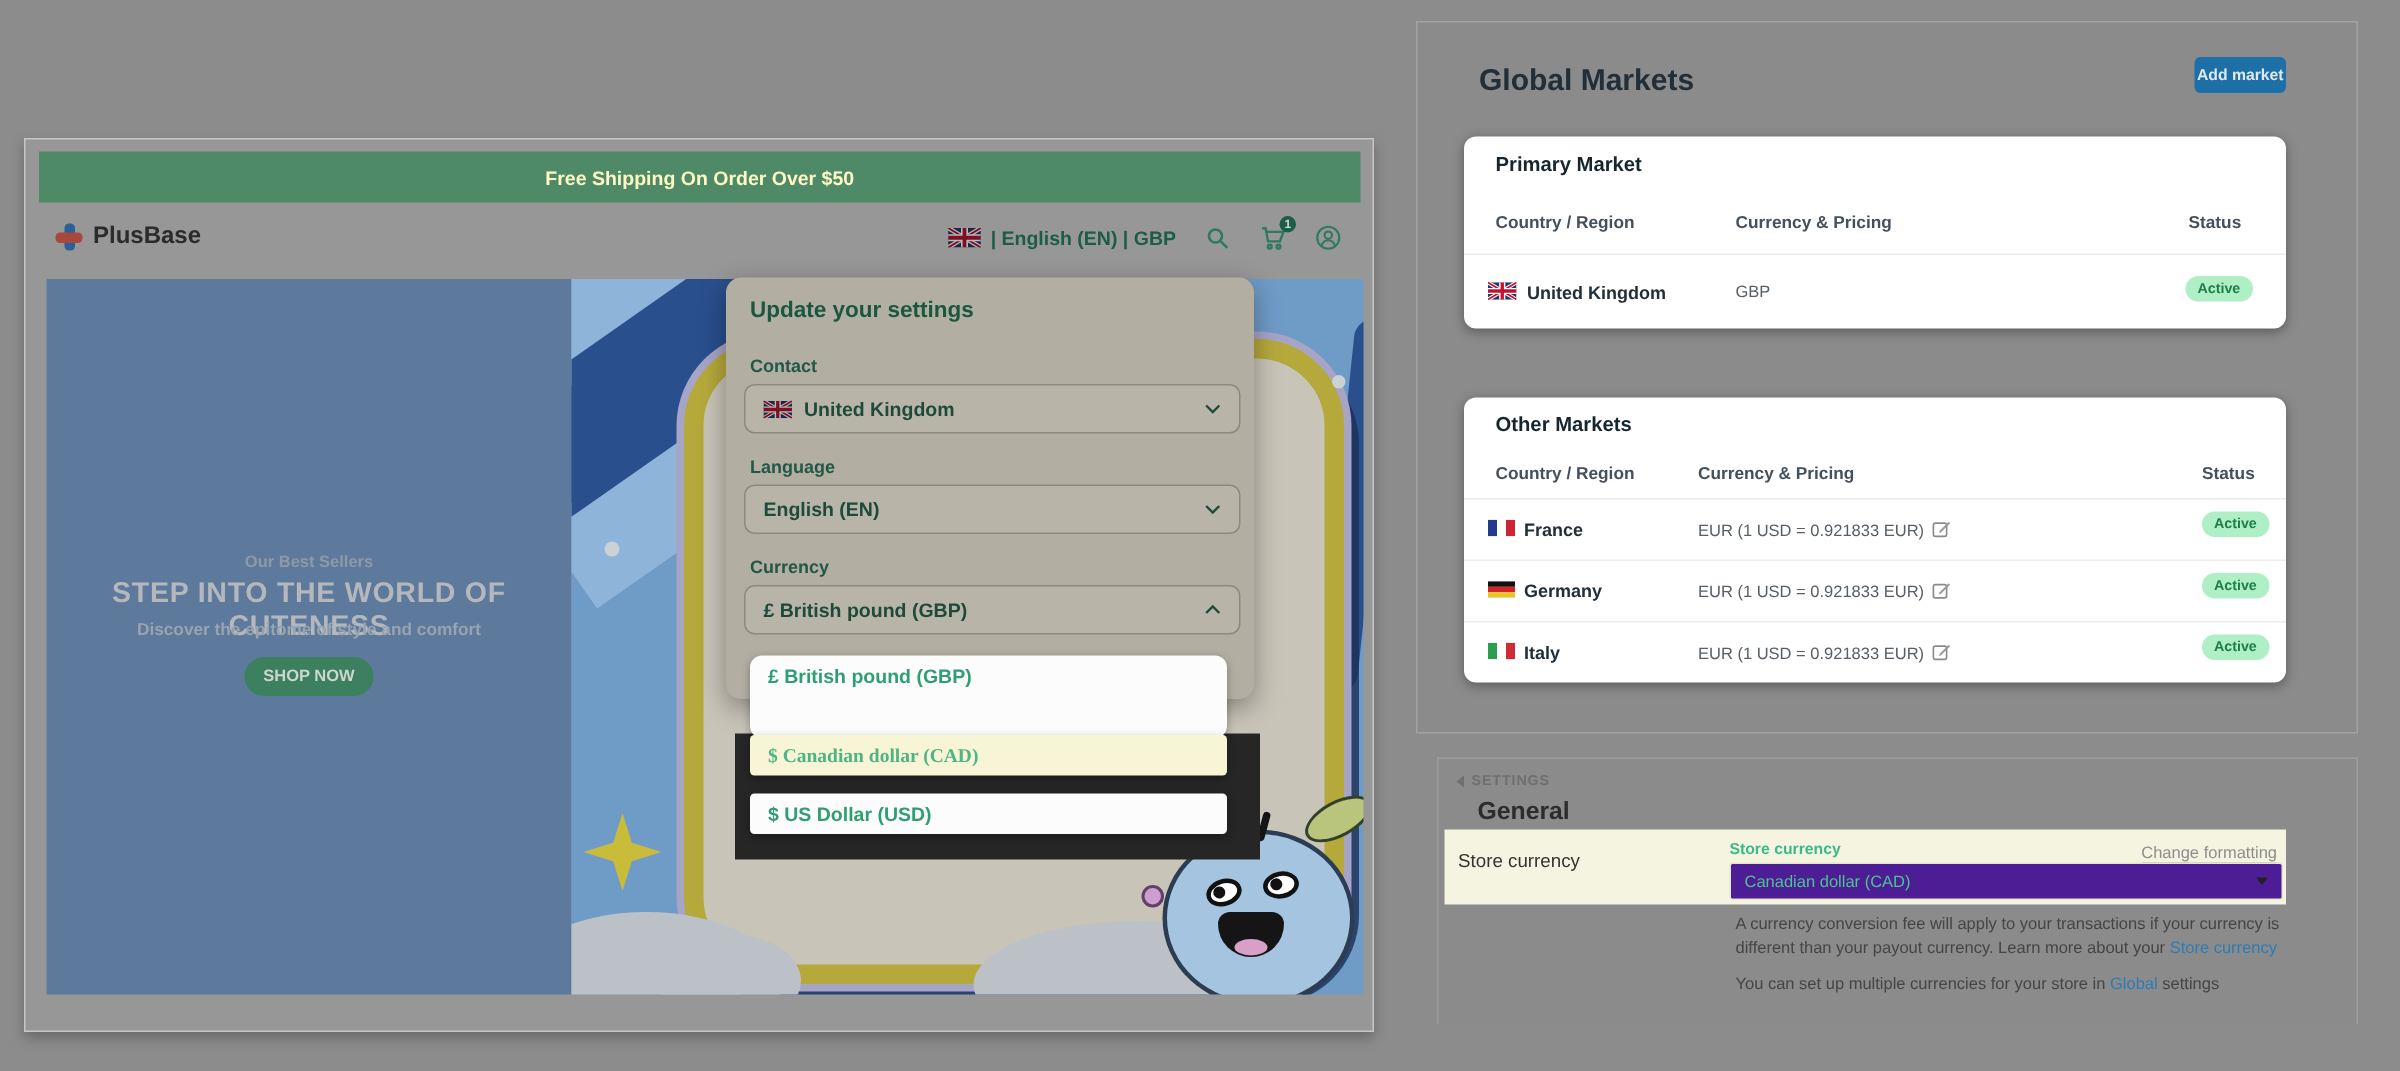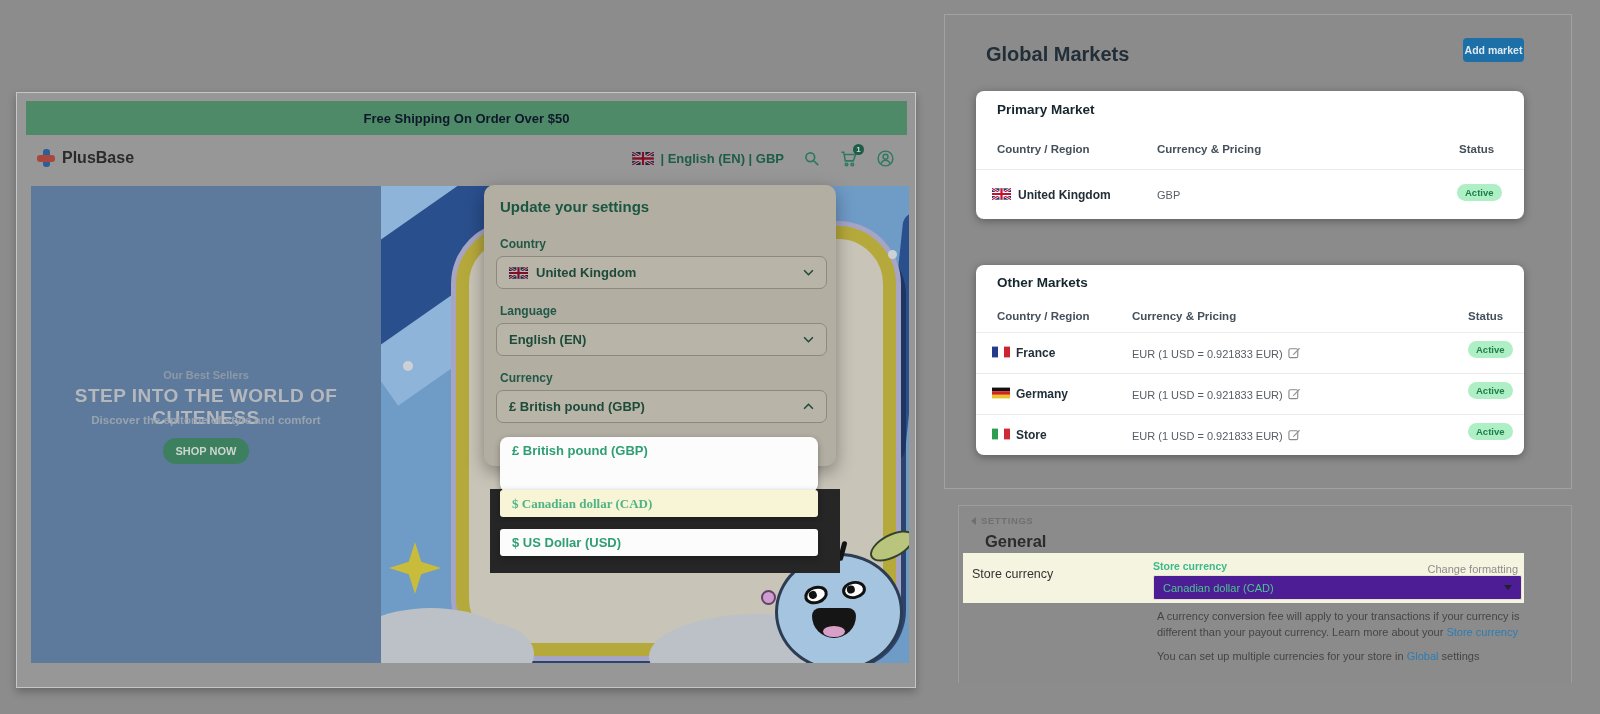--- a/index.html
+++ b/index.html
@@ -5,21 +5,21 @@
   * { margin:0; padding:0; box-sizing:border-box; }
   html,body { background:#8c8c8c; }
   body { font-family:"Liberation Sans", sans-serif; }
   #canvas { position:relative; width:1600px; height:714px; background:#8c8c8c; overflow:hidden; }
 
   
   #storefront { position:absolute; left:16px; top:92px; width:900px; height:596px;
     background:#989797; border:1px solid #c6c6c6; box-shadow:0 4px 8px rgba(0,0,0,.25); }
   .banner { position:absolute; left:9px; top:8px; width:881px; height:34px; background:#4e8a68;
     display:flex; align-items:center; justify-content:center; }
-  .banner span { font-size:13px; font-weight:bold; color:#0f172a; }
+  .banner span { font-size:13px; font-weight:bold; color:#fef9c3; }
   .nav { position:absolute; left:0; top:42px; width:100%; height:46px; display:flex; align-items:center; padding:0 20px; }
   .logo { display:flex; align-items:center; gap:7px; }
   .logo-mark { position:relative; width:18px; height:18px; }
   .logo-mark .h { position:absolute; left:0; top:5.5px; width:18px; height:7px; background:#a8473c; border-radius:3px; }
   .logo-mark .v { position:absolute; left:5.5px; top:0; width:7px; height:18px; background:#2c5e98; border-radius:3px; }
   .logo-text { font-size:16px; font-weight:bold; color:#2b2b2b; }
   .menu { display:flex; align-items:center; gap:26px; margin-left:36px; }
   .menu-item { font-size:13px; font-weight:bold; color:#2f7a5e; display:flex; align-items:center; gap:5px; }
   .nav-right { margin-left:auto; display:flex; align-items:center; gap:18px; }
   .locale { display:flex; align-items:center; gap:6px; font-size:13px; font-weight:bold; color:#1d5c46; }
@@ -222,21 +222,21 @@
             </span>
           <span class="worm"></span>
         </div>
       </div>
     </div>
   </div>
 
   <div id="modal">
     <div class="modal-title">Update your settings</div>
 
-    <div class="field-label" style="top:52px;">Country</div>
+    <div class="field-label" style="top:52px;">Contact</div>
     <div class="select" style="top:71px;">
       <span class="flag dim">
         <svg width="19" height="12" viewBox="0 0 60 36">
             <use href="#uk-flag"></use>
           </svg>
       </span>
       <span>United Kingdom</span>
       <span class="chev">
         <svg width="11" height="7" viewBox="0 0 12 8">
             <polyline points="1,1.5 6,6.5 11,1.5" fill="none" stroke="#1d4a39" stroke-width="1.8"></polyline>
@@ -344,21 +344,21 @@
         <span class="badge" style="left:492px;top:117px;">Active</span>
       </div>
       <div class="hr" style="top:149px;"></div>
 
       <div>
         <span class="mk-flag" style="left:16px;top:163px;">
           <svg width="18" height="12" viewBox="0 0 60 36">
               <use href="#it-flag"></use>
             </svg>
         </span>
-        <span class="mk-name" style="left:40px;top:163px;">Store</span>
+        <span class="mk-name" style="left:40px;top:163px;">Italy</span>
         <span class="mk-cur" style="left:156px;top:163px;">
           <span>EUR (1 USD = 0.921833 EUR)</span>
           <span>
             <svg width="13" height="13" viewBox="0 0 14 14" fill="none" stroke="#8a8a8a" stroke-width="1.2">
                 <rect x="1" y="3" width="9.5" height="9.5" rx="1.5"></rect>
                 <path d="M5.5 8.5 L12 2 L13 3 L6.5 9.5 L5 10 Z" fill="#9a9a9a" stroke="none"></path>
               </svg>
           </span>
         </span>
         <span class="badge" style="left:492px;top:158px;">Active</span>

